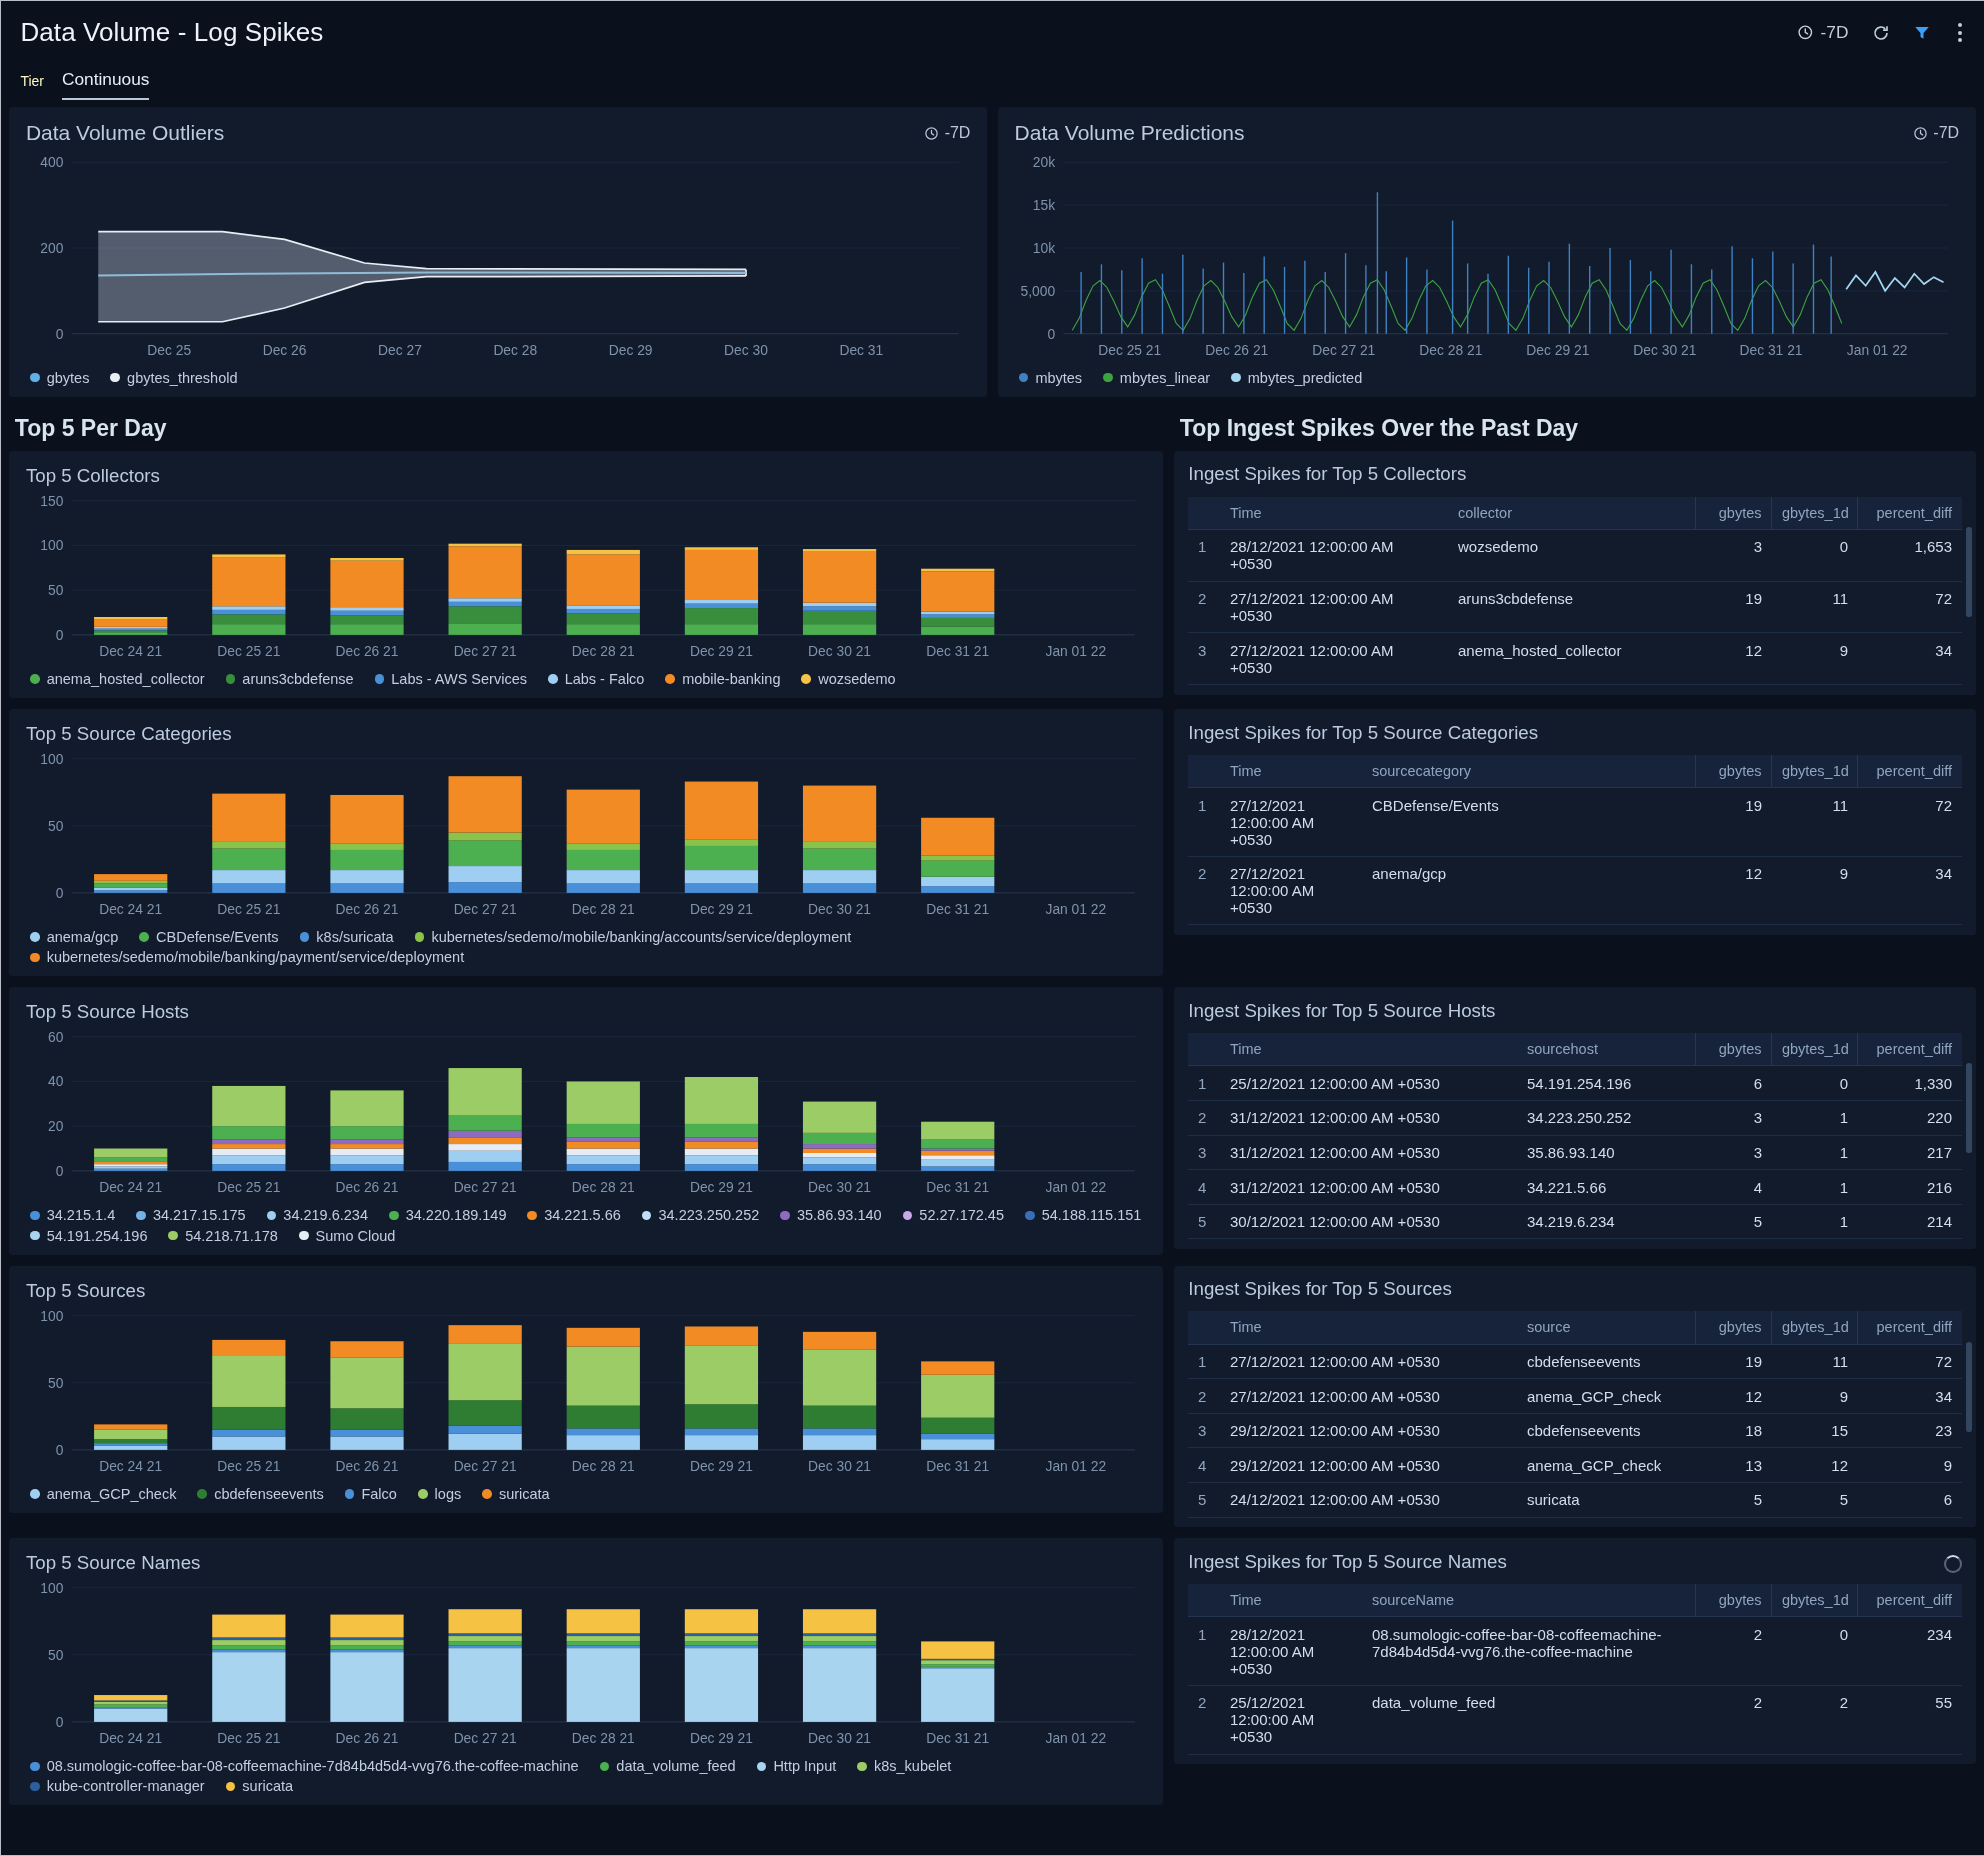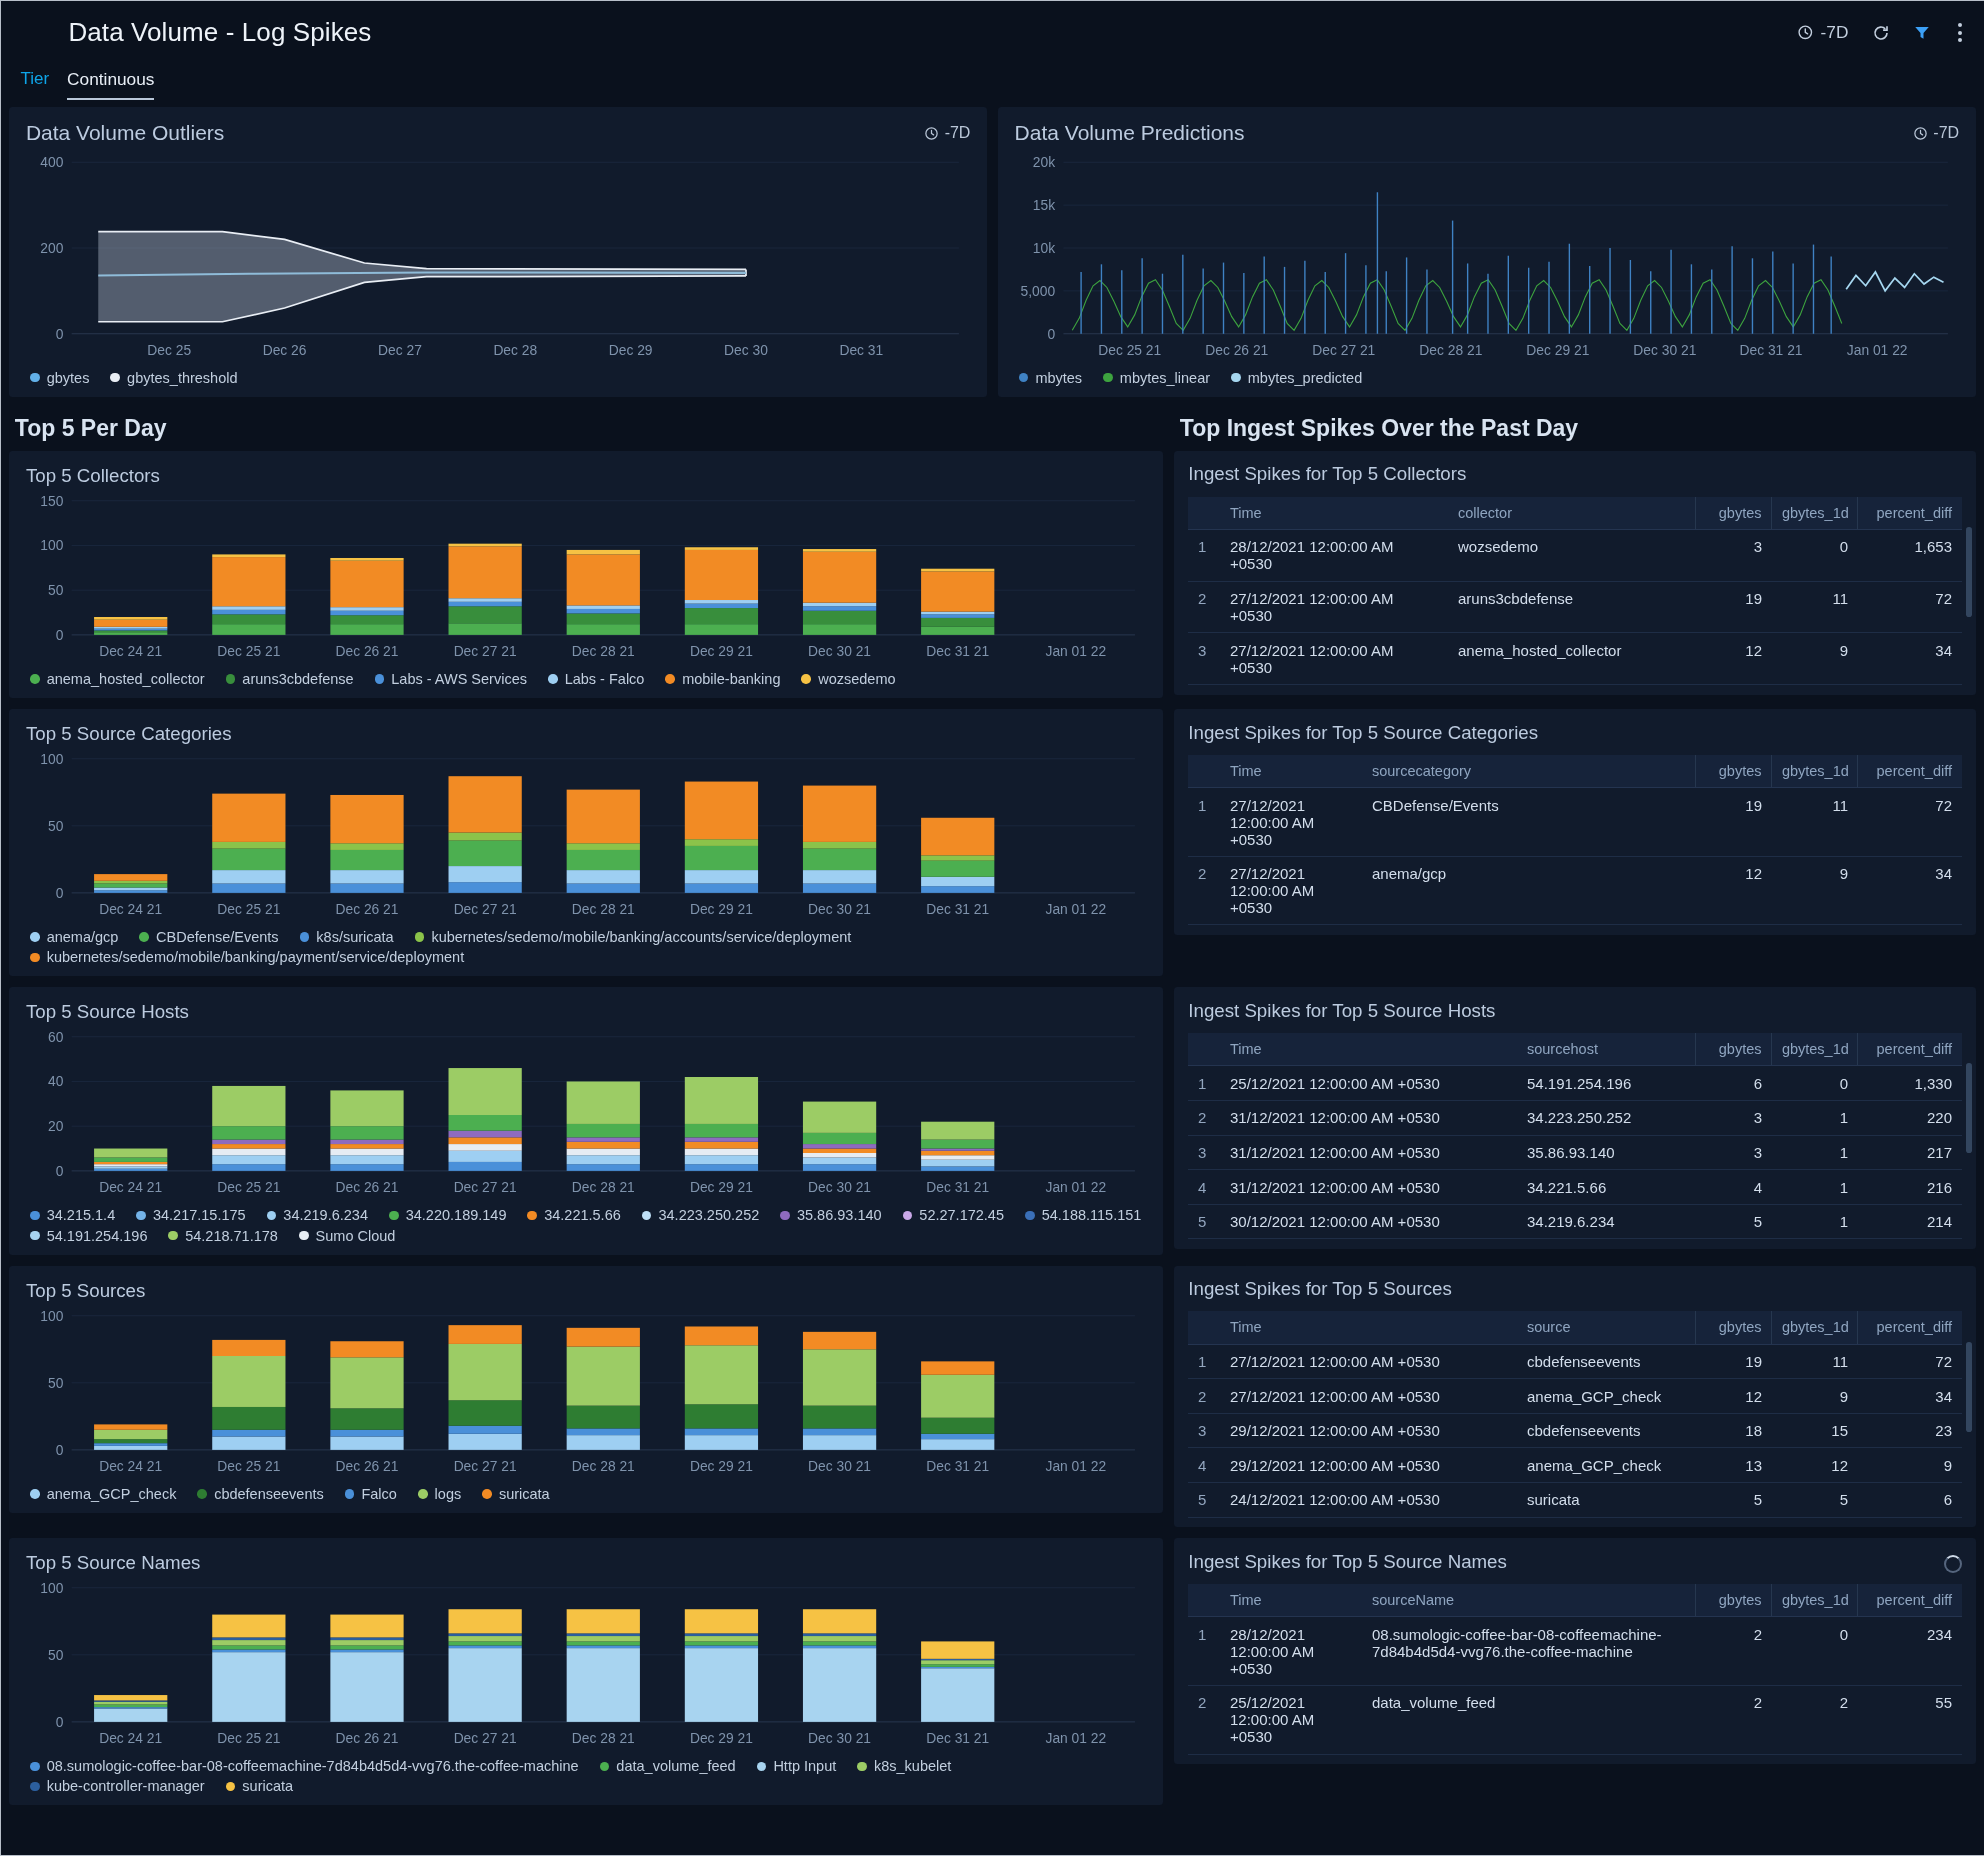--- a/index.html
+++ b/index.html
@@ -8,31 +8,31 @@
     width: 1985px; height: 1856px;
     background: #0a111d;
     border: 1.4px solid #b8bfc9;
     font-family: "Liberation Sans", sans-serif;
     color: #dce6f2;
     overflow: hidden;
   }
   
   .app-header {
     display:flex; align-items:center; justify-content:space-between;
-    padding: 12.4px 19.4px 7px 19.4px; height: 58px; margin-left: 48px;
+    padding: 12.4px 19.4px 7px 19.4px; height: 58px;
   }
   .app-header h1 { margin:0; font-size: 26px; font-weight: 500; color:#eef3f9; letter-spacing:0.1px; }
   .h-actions { display:flex; align-items:center; gap: 23.5px; color:#c3cfde; }
   .h-range { display:flex; align-items:center; gap:7px; font-size:17.3px; cursor:default; }
   .icon-btn { display:inline-flex; align-items:center; }
   .kebab { display:inline-flex; flex-direction:column; gap:3.5px; padding:2.8px; }
   .kebab i { width:4.1px; height:4.1px; border-radius:50%; background:#c3cfde; }
   
   .tabs { display:flex; align-items:flex-end; gap:18px; padding: 4.1px 19.4px 0 19.4px; height:41px; }
-  .tier-label { font-size:17px; color:#0ea5e9; padding-bottom:11px; }
+  .tier-label { font-size:14px; color:#fef9c3; padding-bottom:11px; }
   .tab { font-size:17.3px; color:#e8eef6; padding-bottom:8.3px; border-bottom:2.8px solid #b9c7d8; }
   
   main { padding: 7px 8.3px 0 8.3px; }
   .row1 { display:grid; grid-template-columns: 1fr 1fr; gap:11px; margin-bottom:11px; }
   .pair, .row2head { display:grid; grid-template-columns: 1154px 1fr; gap:11px; align-items:start; margin-bottom:11px; }
   .row2head { margin-bottom: 4.1px; }
   .section-title { margin: 7px 0 5.5px 5.5px; font-size:23px; font-weight:700; color:#d9e4f1; }
   .card {
     background:#111b2c; border-radius:3.5px; padding: 14px 16.6px 11px 16.6px;
   }

